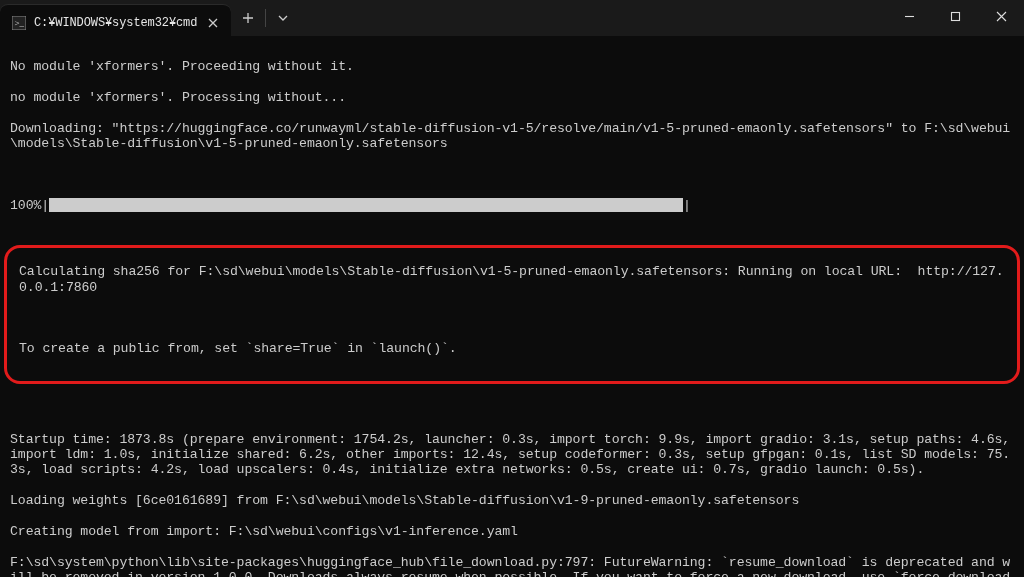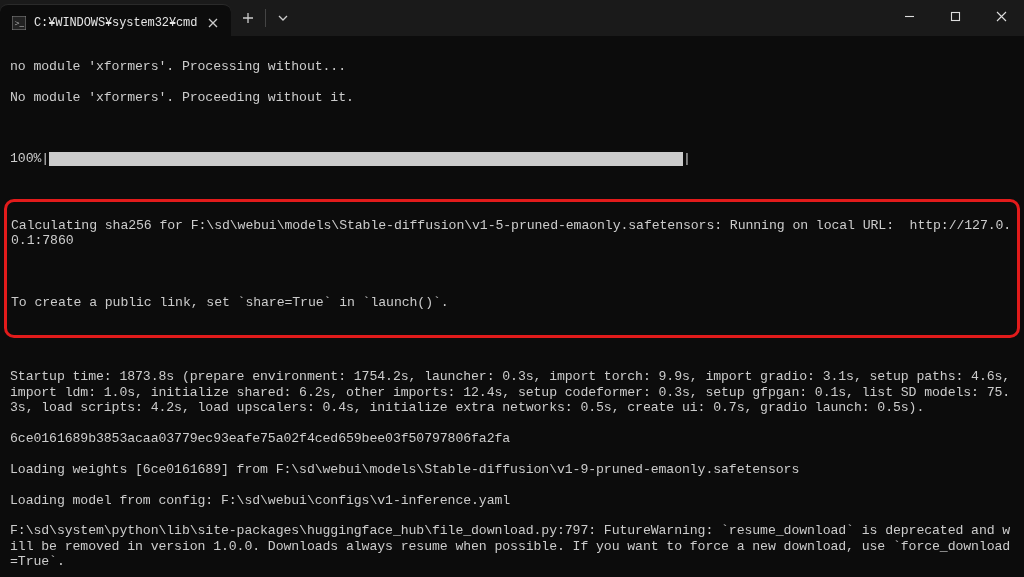--- a/index.html
+++ b/index.html
@@ -51,23 +51,23 @@
   }
   .progress-line { display:flex; align-items:center; }
   .bar {
     display:inline-block;
     height: 14px;
     background: #cccccc;
     flex: none;
   }
   .highlight-box {
     border: 3px solid #e21b1b;
-    border-radius: 10px;
-    padding: 1px 4px 9px 4px;
-    margin: 1px -6px 1px -6px;
+    border-radius: 16px;
+    padding: 1px 4px 9px 12px;
+    margin: 1px -6px 17px -6px;
   }
   .mono { font-family: Liberation Mono, monospace; }
   svg { display:block; }
   @keyframes blink { 50% { opacity:0; } }
 </style>
 </head>
 <body>
 
 <div class="titlebar">
   <div class="tab">
@@ -111,35 +111,35 @@
     </div>
     <div class="winbtn">
       <svg width="11" height="11" viewBox="0 0 11 11">
           <path d="M1 1 L10 10 M10 1 L1 10" stroke="#ddd" stroke-width="1.1"></path>
         </svg>
     </div>
   </div>
 </div>
 
 <div class="terminal">
+<div>No module 'xformers'. Proceeding without it.</div>
 <div>no module 'xformers'. Processing without...</div>
-<div>No module 'xformers'. Proceeding without it.</div>
+<div>Downloading: "https://huggingface.co/runwayml/stable-diffusion-v1-5/resolve/main/v1-5-pruned-emaonly.safetensors" to F:\sd\webui\models\Stable-diffusion\v1-5-pruned-emaonly.safetensors</div>
 <div style="height:15px"></div>
 <div class="progress-line"><span>100%</span>|<span class="bar" style="width: 634px;"></span>|</div>
 
 <div class="highlight-box">
 <div>Calculating sha256 for F:\sd\webui\models\Stable-diffusion\v1-5-pruned-emaonly.safetensors: Running on local URL:  http://127.0.0.1:7860</div>
 <div style="height:15px"></div>
-<div>To create a public link, set `share=True` in `launch()`.</div>
+<div>To create a public from, set `share=True` in `launch()`.</div>
 </div>
 
 <div>Startup time: 1873.8s (prepare environment: 1754.2s, launcher: 0.3s, import torch: 9.9s, import gradio: 3.1s, setup paths: 4.6s, import ldm: 1.0s, initialize shared: 6.2s, other imports: 12.4s, setup codeformer: 0.3s, setup gfpgan: 0.1s, list SD models: 75.3s, load scripts: 4.2s, load upscalers: 0.4s, initialize extra networks: 0.5s, create ui: 0.7s, gradio launch: 0.5s).</div>
-<div>6ce0161689b3853acaa03779ec93eafe75a02f4ced659bee03f50797806fa2fa</div>
 <div>Loading weights [6ce0161689] from F:\sd\webui\models\Stable-diffusion\v1-9-pruned-emaonly.safetensors</div>
-<div>Loading model from config: F:\sd\webui\configs\v1-inference.yaml</div>
+<div>Creating model from import: F:\sd\webui\configs\v1-inference.yaml</div>
 <div>F:\sd\system\python\lib\site-packages\huggingface_hub\file_download.py:797: FutureWarning: `resume_download` is deprecated and will be removed in version 1.0.0. Downloads always resume when possible. If you want to force a new download, use `force_download=True`.</div>
 
 
 
 
 
 
 
 
 

